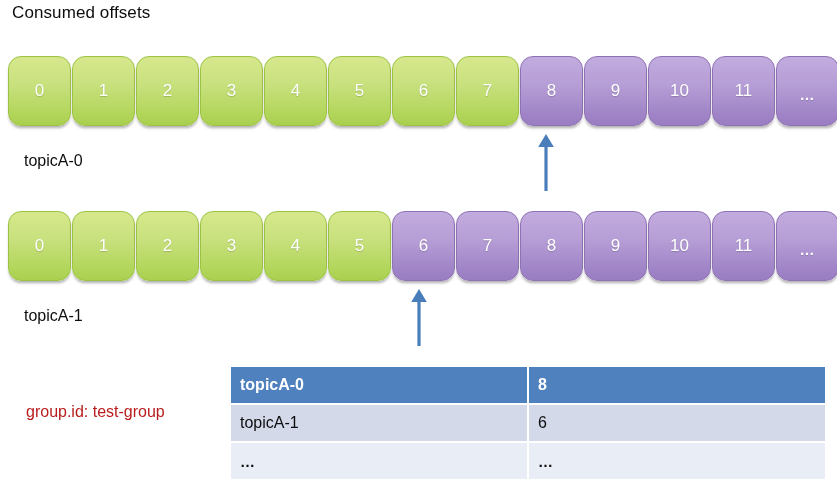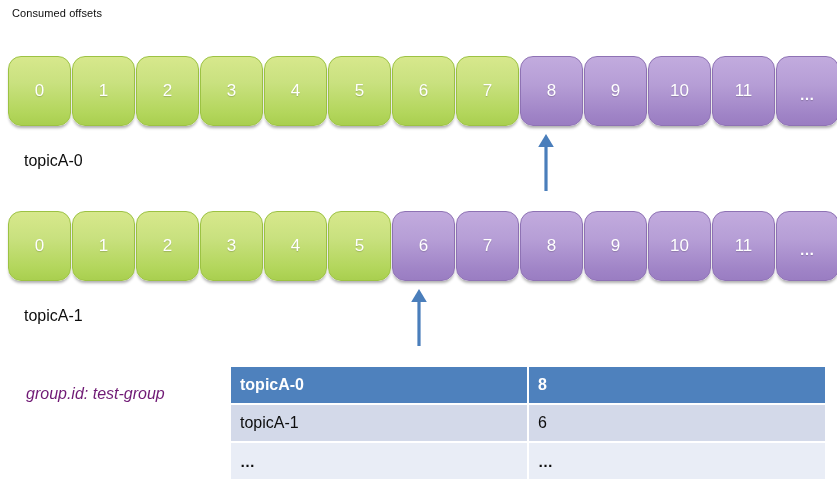--- a/index.html
+++ b/index.html
@@ -16,44 +16,43 @@
     font-family: "Liberation Sans", sans-serif;
     color: #111111;
     -webkit-font-smoothing: antialiased;
   }
 
   
   .title {
     position: absolute;
     left: 12px;
     top: 2px;
-    font-size: 11px;
+    font-size: 17px;
     line-height: 22px;
     color: #0d0d0d;
     letter-spacing: 0.1px;
     white-space: nowrap;
   }
   .row-label {
     position: absolute;
     font-size: 16px;
     line-height: 20px;
     color: #0d0d0d;
     white-space: nowrap;
   }
   #label-topicA-0 { left: 24px; top: 151px; }
   #label-topicA-1 { left: 24px; top: 306px; }
   #label-group-id {
     position: absolute;
     left: 26px;
-    top: 384px;
+    top: 402px;
     font-size: 16px;
     line-height: 20px;
-    color: #701a75;
-    white-space: nowrap;
-    font-style: italic;
+    color: #b91c1c;
+    white-space: nowrap;
   }
 
   
   .strip {
     position: absolute;
     left: 8px;
     height: 70px;
     display: flex;
     flex-direction: row;
   }

